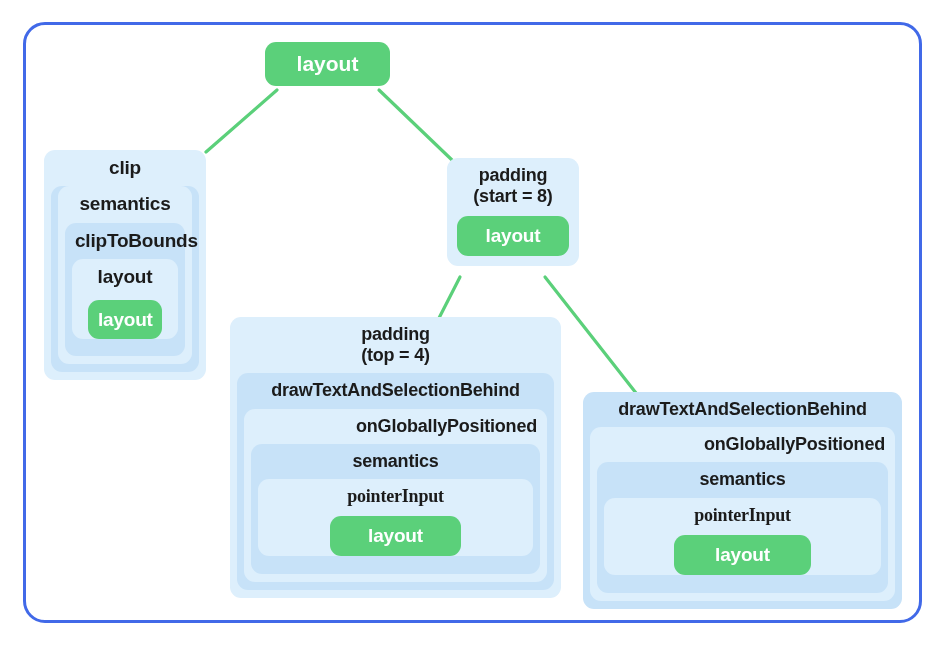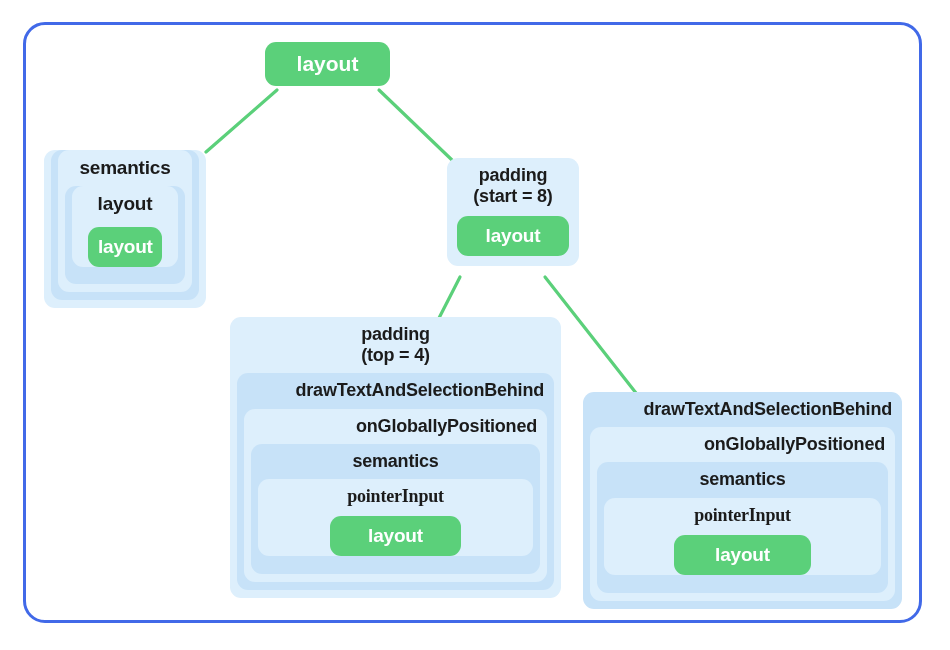--- a/index.html
+++ b/index.html
@@ -141,21 +141,21 @@
     left: 583px;
     top: 392px;
     width: 319px;
   }
   #node-right-draw .mod-label { font-size: 18px; }
   #node-right-draw .leaf {
     margin: 2px 70px 10px 70px;
   }
   #node-right-draw .leaf .leaf-label { font-size: 19px; padding: 9px 10px; }
 
-  .lvl-draw   { font-size: 18px; text-align: right; }
+  .lvl-draw   { font-size: 18px; }
   .lvl-onglob { font-size: 17px; text-align: right; }
   .lvl-sem    { font-size: 17px; }
   .lvl-ptr    { font-size: 17px; font-family: Liberation Serif, serif; }
 </style>
 </head>
 <body>
 
 <div id="canvas">
 
   <div id="frame"></div>
@@ -165,27 +165,29 @@
     <line x1="379" y1="90" x2="452" y2="160" stroke="#5bd07a" stroke-width="3.2" stroke-linecap="round"></line>
     <line x1="460" y1="277" x2="438" y2="320" stroke="#5bd07a" stroke-width="3.2" stroke-linecap="round"></line>
     <line x1="545" y1="277" x2="636" y2="393" stroke="#5bd07a" stroke-width="3.2" stroke-linecap="round"></line>
   </svg>
 
   <div class="node leaf" id="node-root">
     <span class="leaf-label">layout</span>
   </div>
 
   <div class="node mod shadeB pad-bottom" id="node-clip">
+    <span class="mod-label">clip</span>
 
     <div class="mod shadeA pad-bottom">
 
       <div class="mod shadeB pad-bottom">
         <span class="mod-label">semantics</span>
 
         <div class="mod shadeA pad-bottom">
+          <span class="mod-label">clipToBounds</span>
 
           <div class="mod shadeB">
             <span class="mod-label">layout</span>
 
             <div class="leaf">
               <span class="leaf-label">layout</span>
             </div>
           </div>
         </div>
       </div>

